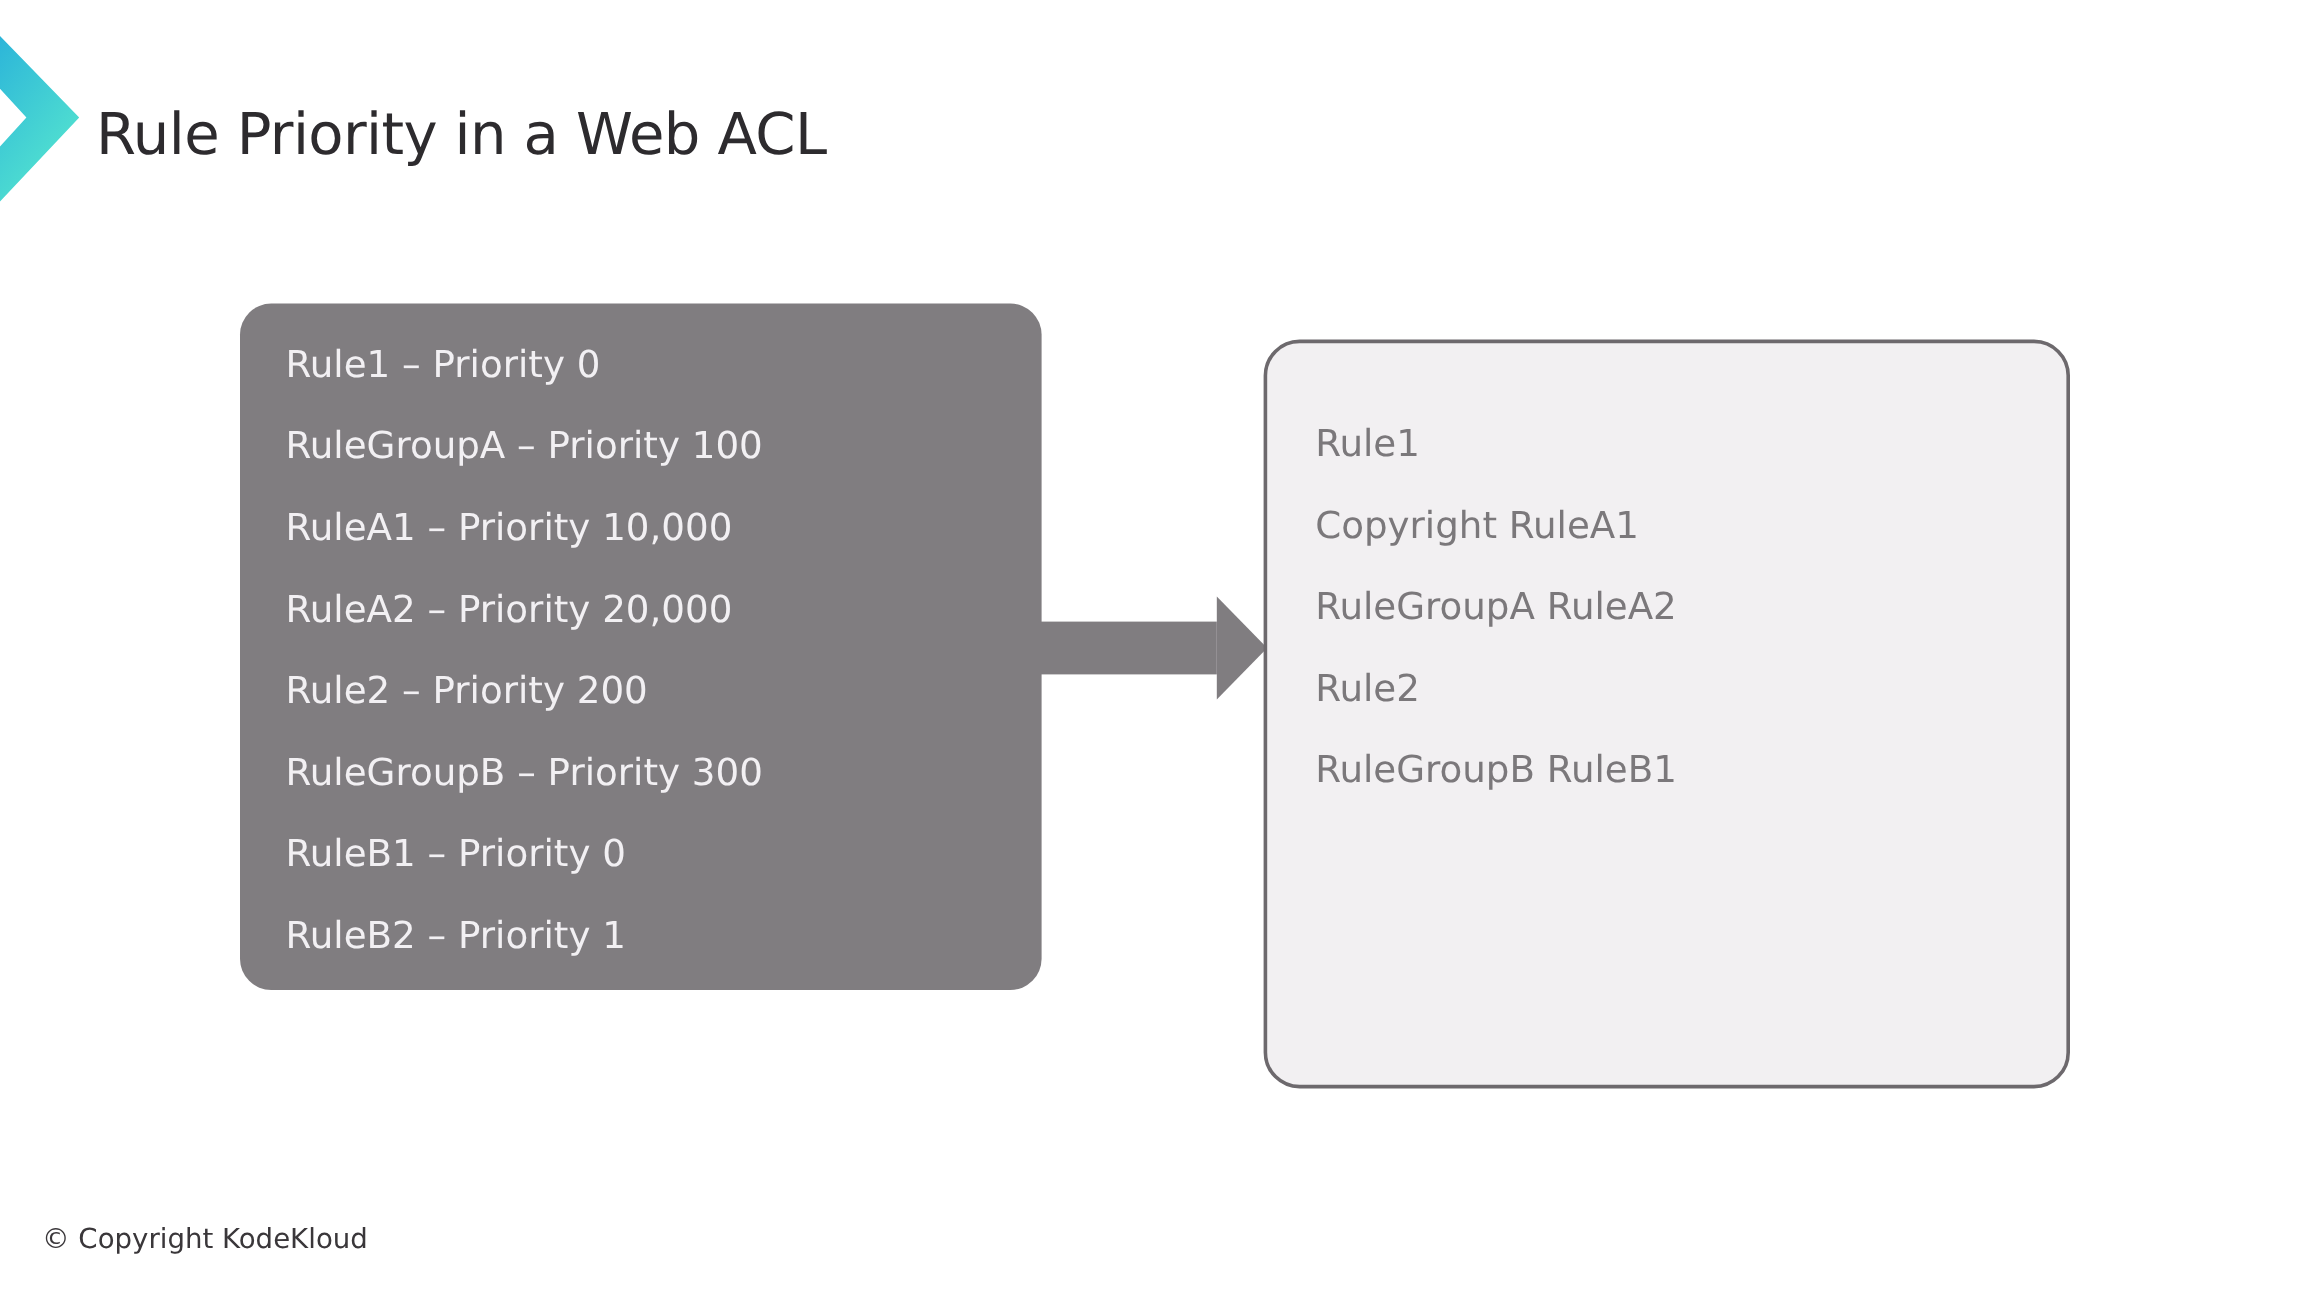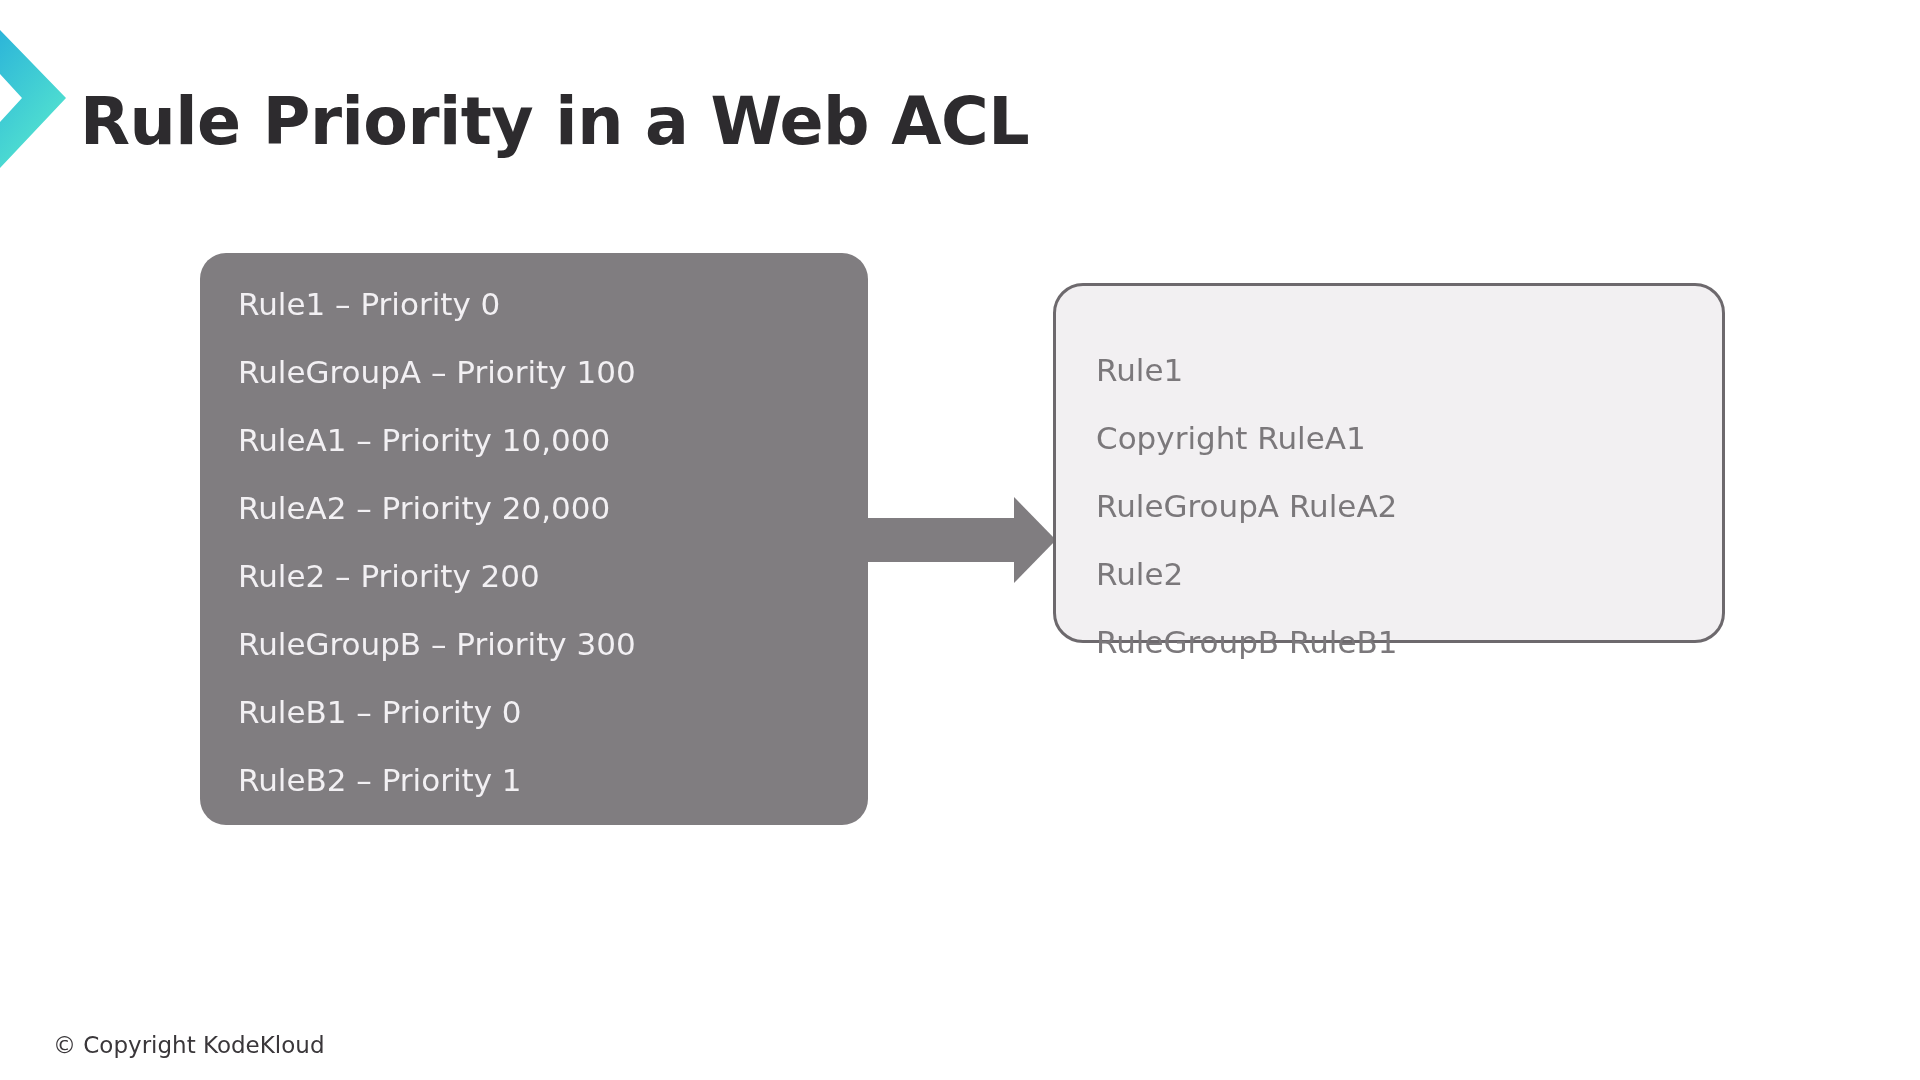--- a/index.html
+++ b/index.html
@@ -14,22 +14,22 @@
 
   .logo {
     position: absolute;
     left: 0; top: 22px;
     width: 70px; height: 150px;
   }
 
   .title {
     position: absolute;
     left: 80px; top: 84px;
-    font-size: 65px;
-    font-weight: 700;
+    font-size: 48px;
+    font-weight: 400;
     color: #2d2b2e;
     letter-spacing: -0.5px;
     white-space: nowrap;
   }
 
   .left-panel {
     position: absolute;
     left: 200px; top: 253px;
     width: 668px; height: 572px;
     background: var(--panel-gray, #807d80);
@@ -46,41 +46,40 @@
 
   .flow-arrow {
     position: absolute;
     left: 867px; top: 495px;
     width: 190px; height: 90px;
   }
 
   .right-panel {
     position: absolute;
     left: 1053px; top: 283px;
-    width: 672px; height: 360px;
+    width: 672px; height: 624px;
     background: var(--panel-light, #f2f0f2);
     border: 3px solid var(--panel-border, #6d696d);
     border-radius: 30px;
     padding: 50px 30px 0 40px;
   }
   .right-panel .rule-line {
     height: 68px;
     line-height: 68px;
     font-size: 31px;
     color: #7b787b;
     white-space: nowrap;
   }
 
   .copyright {
     position: absolute;
-    left: 53px; top: 1020px;
+    left: 35px; top: 1020px;
     font-size: 23px;
     color: #3a373a;
     white-space: nowrap;
-    margin-top: 12px;
   }
 </style>
 </head>
 <body>
 
 <div class="stage">
 
   <svg class="logo" viewBox="0 0 70 150" xmlns="http://www.w3.org/2000/svg" aria-hidden="true">
     <defs>
       <linearGradient id="logoGrad" x1="0" y1="0" x2="0.6" y2="1">

